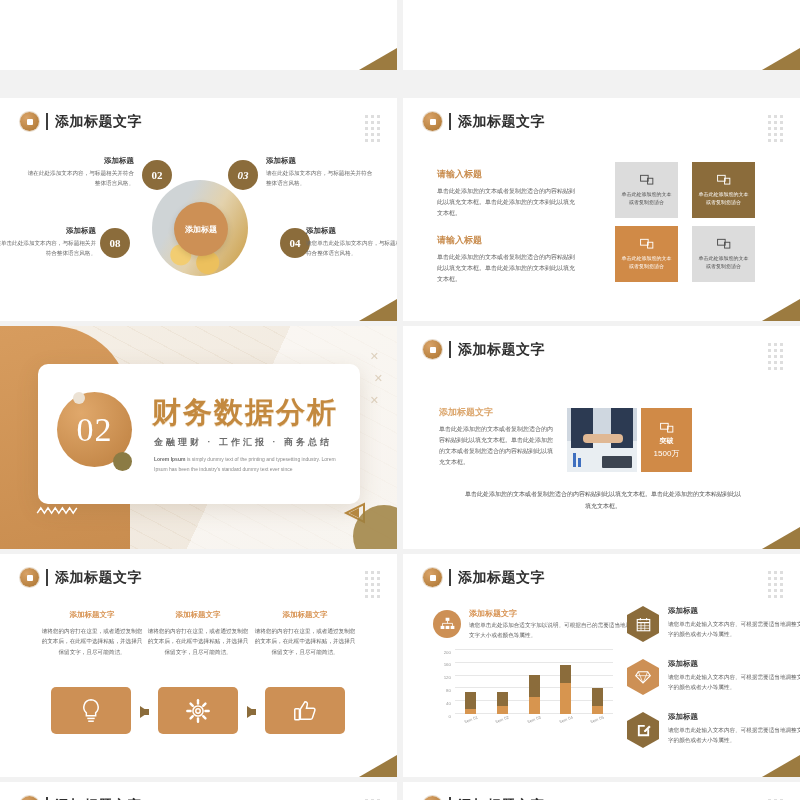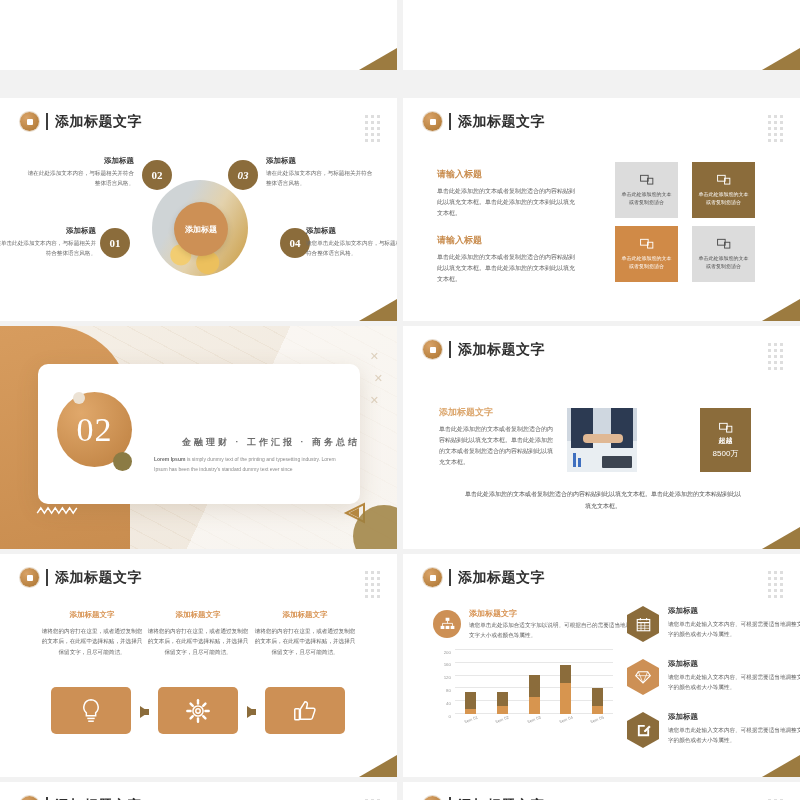--- a/index.html
+++ b/index.html
@@ -80,21 +80,21 @@
      display:flex;align-items:center;justify-content:center;}
   .div-num{font-family:"Liberation Serif",serif;font-size:34px;color:#fff;line-height:1;
      letter-spacing:1px;}
   .dot-sm{position:absolute;left:73px;top:66px;width:12px;height:12px;border-radius:50%;background:#ece2d4;}
   .dot-lg{position:absolute;left:113px;top:126px;width:19px;height:19px;border-radius:50%;background:#8b7b44;}
   .div-title{position:absolute;left:152px;top:72px;
      font-family:"Liberation Serif",serif;font-weight:700;font-size:29px;
      color:#c3893f;letter-spacing:2px;line-height:1;
      text-shadow:0 1px 0 #f0dcc0;}
   .div-sub{position:absolute;left:154px;top:110px;font-size:9px;font-weight:700;
-     color:#6b6b6b;letter-spacing:3px;margin-left:28px;}
+     color:#6b6b6b;letter-spacing:3px;}
   .div-lorem{position:absolute;left:154px;top:128px;width:186px;font-size:5px;
      line-height:2;color:#8a8a8a;}
   .div-lorem b{color:#6d6d6d;}
   .wave{position:absolute;left:35px;bottom:34px;width:44px;height:9px;
      background:repeating-linear-gradient(135deg,#fff 0 2px,transparent 2px 5px);
      -webkit-mask:repeating-linear-gradient(90deg,#000 0 100%);}
   .ball{position:absolute;right:-18px;bottom:-18px;width:62px;height:62px;border-radius:50%;
      background:#9e8040;opacity:.85;}
   .xmark{position:absolute;color:#ddd0bd;font-size:11px;}
 
@@ -187,21 +187,21 @@
         <span></span>
         <span></span>
       <span></span>
         <span></span>
         <span></span>
     </div>
 
     <div class="photo-circle"></div>
     <div class="hub">添加标题</div>
 
-    <div class="numc" style="left:100px;top:130px;">01</div>
+    <div class="numc" style="left:100px;top:130px;">08</div>
     <div class="lbl" style="left:-12px;top:128px;text-align:right;">
       <div class="lab-ttl">添加标题</div>
       <div class="lab-txt">请您单击此处添加文本内容，与标题相关并符合整体语言风格。</div>
     </div>
 
     <div class="numc" style="left:142px;top:62px;">02</div>
     <div class="lbl" style="left:26px;top:58px;text-align:right;">
       <div class="lab-ttl">添加标题</div>
       <div class="lab-txt">请在此处添加文本内容，与标题相关并符合整体语言风格。</div>
     </div>
@@ -295,20 +295,21 @@
     <span class="xmark" style="right:14px;top:46px;">✕</span>
     <span class="xmark" style="right:18px;top:68px;">✕</span>
 
     <div class="div-card"></div>
     <div class="div-circ">
       <span class="div-num">02</span>
     </div>
     <div class="dot-sm"></div>
     <div class="dot-lg"></div>
 
+    <div class="div-title">财务数据分析</div>
     <div class="div-sub">金融理财 · 工作汇报 · 商务总结</div>
     <div class="div-lorem">
       <b>Lorem Ipsum</b><span> is simply dummy text of the printing and typesetting industry. Lorem Ipsum has been the industry's standard dummy text ever since</span>
     </div>
 
     <svg class="wave" style="background:none;-webkit-mask:none;" width="46" height="10" viewBox="0 0 46 10">
       <polyline points="1,8 5,2 9,8 13,2 17,8 21,2 25,8 29,2 33,8 37,2 41,8 45,2" fill="none" stroke="#fff" stroke-width="1.6"></polyline>
     </svg>
     <svg style="position:absolute;right:30px;bottom:24px;" width="24" height="24" viewBox="0 0 24 24">
       <polygon points="21,3 21,21 3,12" fill="none" stroke="#b5873f" stroke-width="2"></polygon>
@@ -350,27 +351,27 @@
 
     <div class="hsimg">
       <div class="hs-suit" style="left:4px;"></div>
       <div class="hs-suit" style="right:4px;"></div>
       <div class="hs-arm"></div>
       <div class="hs-lap"></div>
       <div class="hs-bar"></div>
       <div class="hs-bar2"></div>
     </div>
 
-    <div class="stat" style="left:297px;background:#8b6c3b;">
+    <div class="stat" style="left:238px;background:#d08a47;">
       <svg width="14" height="12" viewBox="0 0 24 20">
           <rect x="1" y="2" width="13" height="10" fill="none" stroke="#fff" stroke-width="1.6"></rect>
           <rect x="13" y="7" width="9" height="10" fill="none" stroke="#fff" stroke-width="1.6"></rect>
         </svg>
-      <span class="s-lab">超越</span>
-      <span class="s-val">8500万</span>
+      <span class="s-lab">突破</span>
+      <span class="s-val">1500万</span>
     </div>
 
     <div class="r2bot">单击此处添加您的文本或者复制您适合的内容粘贴到此以填充文本框。单击此处添加您的文本粘贴到此以填充文本框。</div>
     <div class="corner-tri"></div>
   </div>
 
   <div class="slide col-l row3">
     <div class="sl-head">
       <span class="head-badge">
           <i></i>

